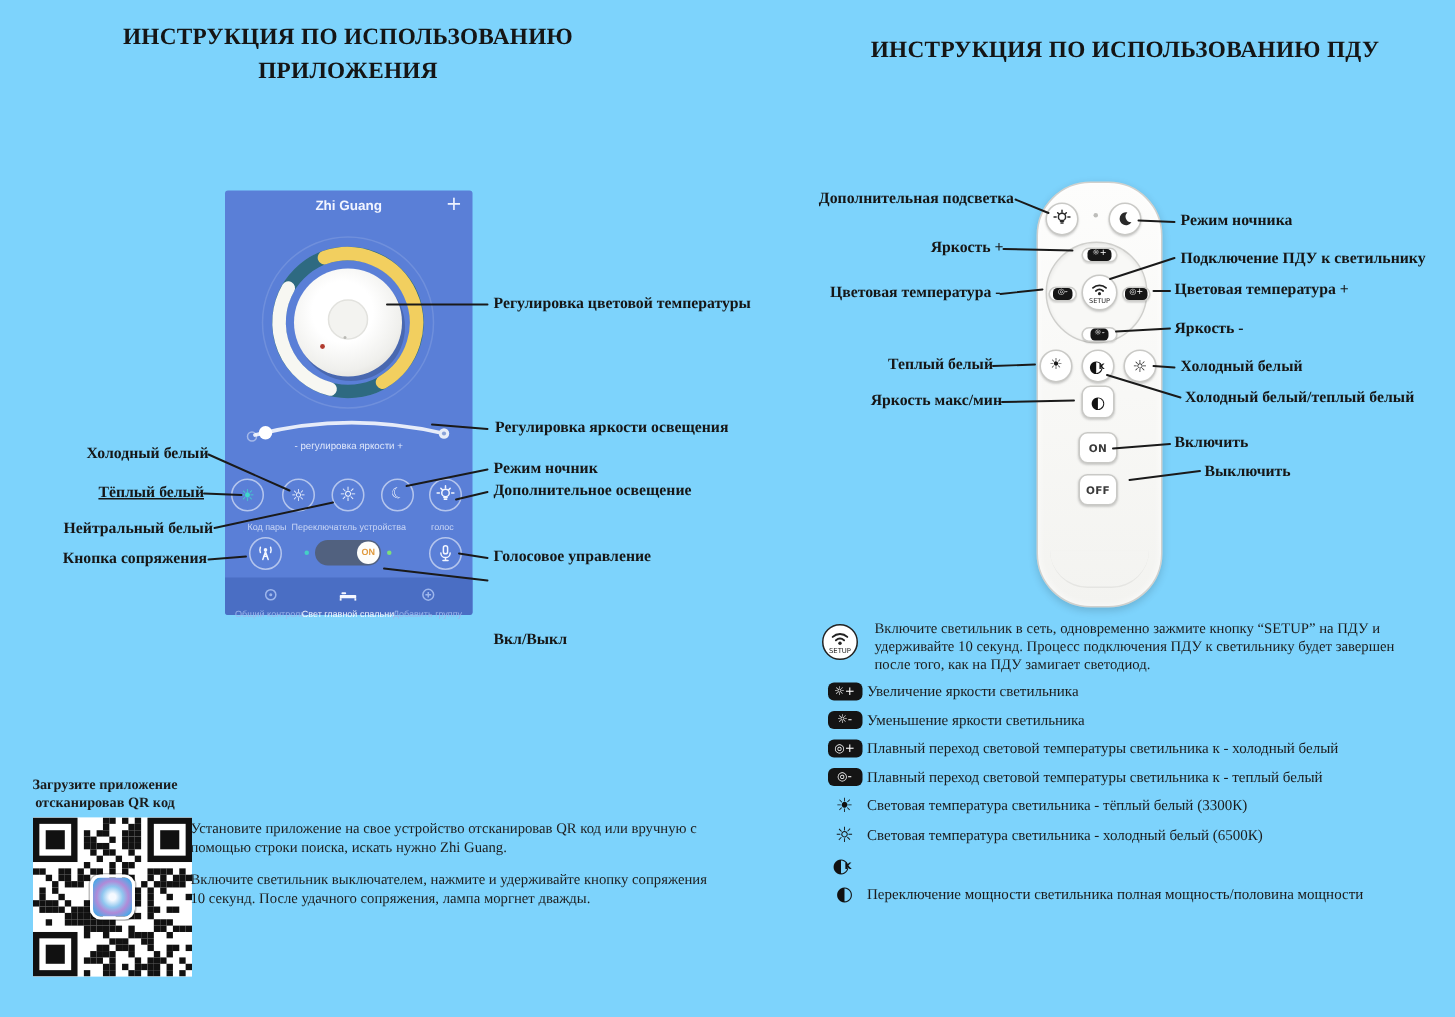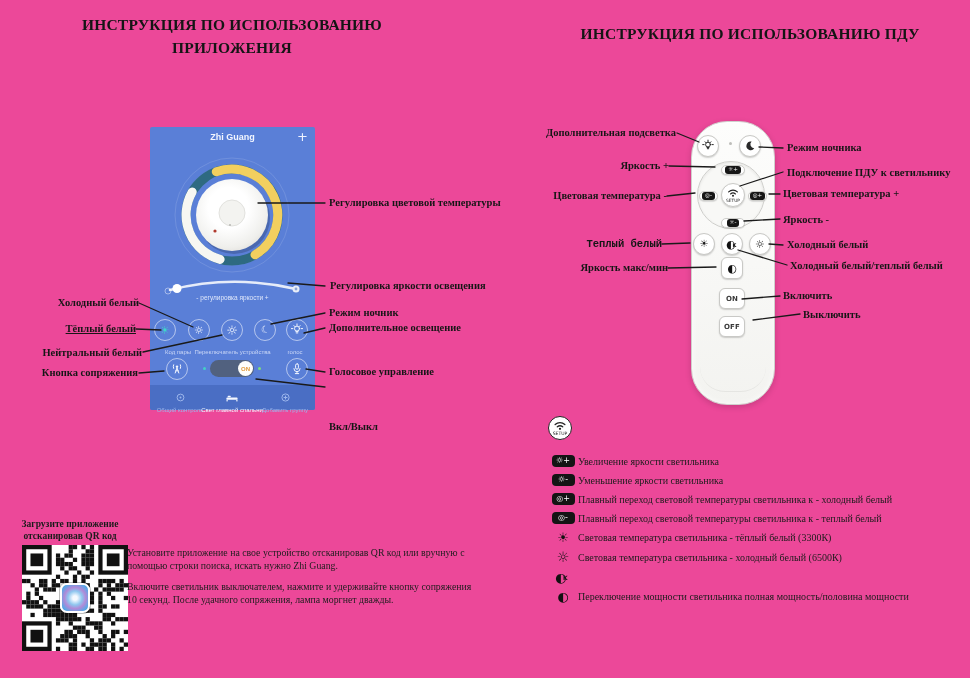--- a/index.html
+++ b/index.html
@@ -1,16 +1,16 @@
 <!DOCTYPE html>
 <html><head>
 <meta charset="utf-8">
 <style>
   html,body{margin:0;padding:0;background:#fff;}
-  .page{position:relative;width:970px;height:678px;background:#ec4899;overflow:hidden;
+  .page{position:relative;width:970px;height:678px;background:#7dd3fc;overflow:hidden;
         font-family:"Liberation Serif",serif;color:#1b1b1b;}
   .abs{position:absolute;}
 
   
   .title{font-weight:700;font-size:15.5px;line-height:1.5;text-align:center;letter-spacing:.2px;color:#151515;}
   .title-left{left:62px;top:13px;width:340px;}
   .title-right{left:545px;top:22px;width:410px;white-space:nowrap;}
 
   
   .callout{font-size:10.5px;font-weight:700;color:#161616;white-space:nowrap;z-index:6;}
@@ -516,41 +516,42 @@
     </div>
     <div class="rbtn" style="left:27px;top:194px;width:26px;height:21px;border-radius:6px;">
       <span class="onoff">OFF</span>
     </div>
     <div class="seam"></div>
   </div>
 
   <div class="abs callout r-align" style="right:294px;top:127px;">Дополнительная подсветка</div>
   <div class="abs callout r-align" style="right:301px;top:160px;">Яркость +</div>
   <div class="abs callout r-align" style="right:303px;top:190px;">Цветовая температура -</div>
-  <div class="abs callout r-align" style="right:308px;top:238px;font-family:Liberation Mono, monospace;">Теплый белый</div>
+  <div class="abs callout r-align" style="right:308px;top:238px;">Теплый белый</div>
   <div class="abs callout r-align" style="right:302px;top:262px;">Яркость макс/мин</div>
 
   <div class="abs callout" style="left:787px;top:142px;">Режим ночника</div>
   <div class="abs callout" style="left:787px;top:167px;">Подключение ПДУ к светильнику</div>
   <div class="abs callout" style="left:783px;top:188px;">Цветовая температура +</div>
   <div class="abs callout" style="left:783px;top:214px;">Яркость -</div>
   <div class="abs callout" style="left:787px;top:239px;">Холодный белый</div>
   <div class="abs callout" style="left:790px;top:260px;">Холодный белый/теплый белый</div>
   <div class="abs callout" style="left:783px;top:290px;">Включить</div>
   <div class="abs callout" style="left:803px;top:309px;">Выключить</div>
 
   <div class="abs setup-badge">
     <svg width="20" height="20" viewBox="0 0 14 14">
       <g stroke="#222" stroke-width=".9" fill="none" stroke-linecap="round">
         <path d="M3.6 4.6a5 5 0 0 1 6.8 0M5.1 6.2a3 3 0 0 1 3.8 0"></path>
       </g>
       <circle cx="7" cy="7.6" r=".8" fill="#222"></circle>
       <text x="7" y="12.2" text-anchor="middle" font-size="3.2" fill="#222" font-family="DejaVu Sans, sans-serif">SETUP</text>
     </svg>
   </div>
+  <div class="abs setup-note">Включите светильник в сеть, одновременно зажмите кнопку “SETUP” на ПДУ и удерживайте 10 секунд. Процесс подключения ПДУ к светильнику будет завершен после того, как на ПДУ замигает светодиод.</div>
 
   <div class="legend-row" style="top:453px;">
     <span class="legend-icon">
         <span class="pill-ico">☼+</span>
       </span>
     <span class="legend-text">Увеличение яркости светильника</span>
   </div>
   <div class="legend-row" style="top:472px;">
     <span class="legend-icon">
         <span class="pill-ico">☼-</span>

